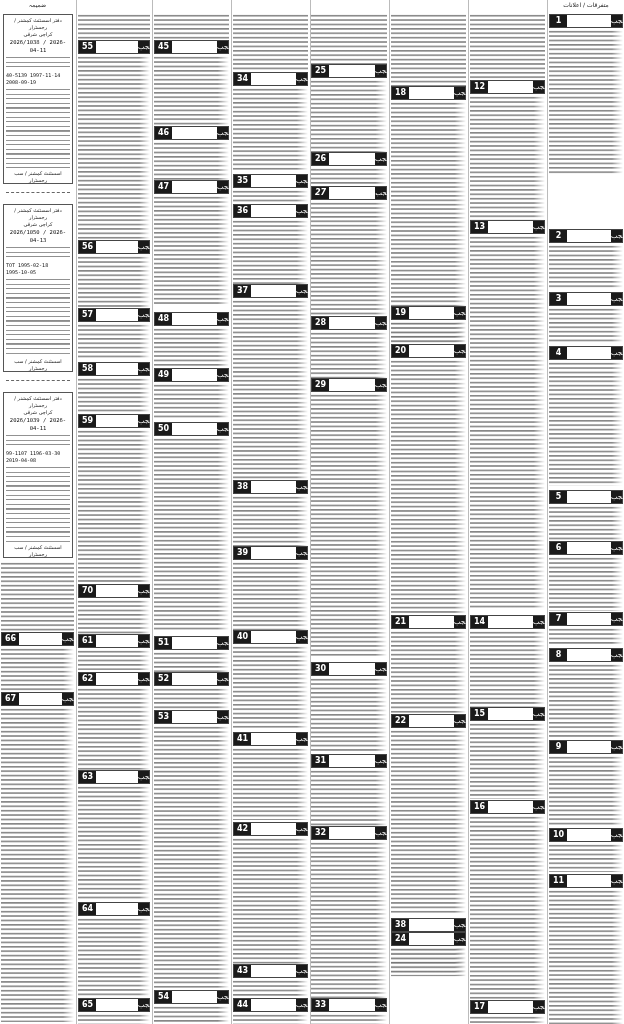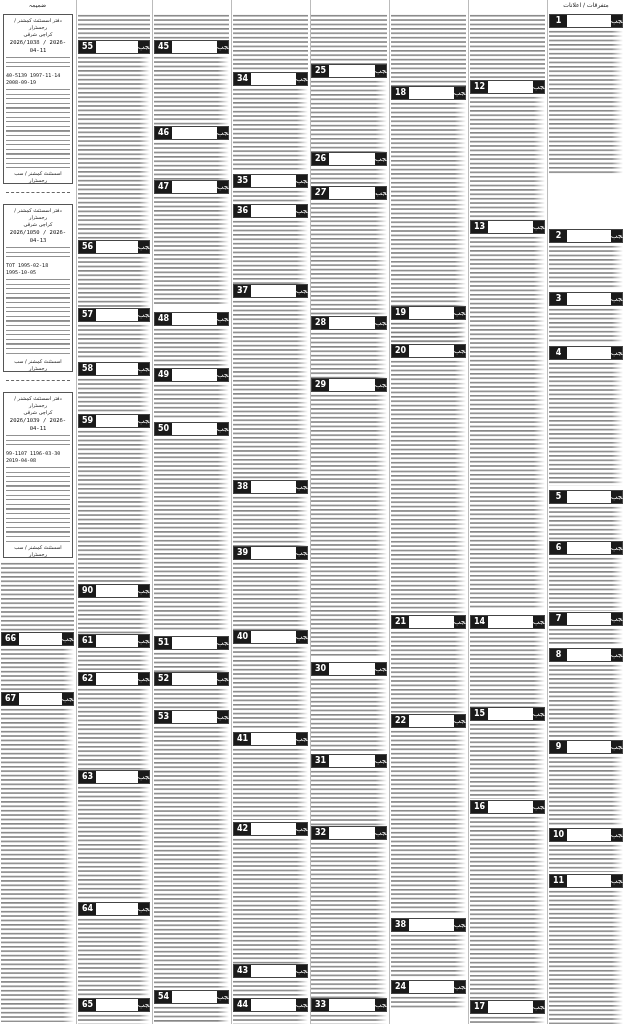--- a/index.html
+++ b/index.html
@@ -193,21 +193,21 @@
           </div>
           <div class="body ragged"></div>
         </div>
         <div class="item" style="top: 918px; height: 60px;">
           <div class="nbox">
             <span class="num">38</span>
             <span class="tag">عجب</span>
           </div>
           <div class="body ragged"></div>
         </div>
-        <div class="item" style="top: 980px; height: 28px;">
+        <div class="item" style="top: 932px; height: 44px;">
           <div class="nbox">
             <span class="num">24</span>
             <span class="tag">عجب</span>
           </div>
           <div class="body ragged"></div>
         </div>
         <div class="body" style="position: absolute; left: 0px; right: 0px; top: 12px; height: 72px;"></div>
       </div>
       <div class="vrule" style="left: 468px;"></div>
       <div class="col" style="left: 310px; width: 78px;">
@@ -463,21 +463,21 @@
         </div>
         <div class="item" style="top: 414px; height: 170px;">
           <div class="nbox">
             <span class="num">59</span>
             <span class="tag">عجب</span>
           </div>
           <div class="body ragged"></div>
         </div>
         <div class="item" style="top: 584px; height: 50px;">
           <div class="nbox">
-            <span class="num">90</span>
+            <span class="num">70</span>
             <span class="tag">عجب</span>
           </div>
           <div class="body ragged"></div>
         </div>
         <div class="item" style="top: 634px; height: 36px;">
           <div class="nbox">
             <span class="num">61</span>
             <span class="tag">عجب</span>
           </div>
           <div class="body ragged"></div>

